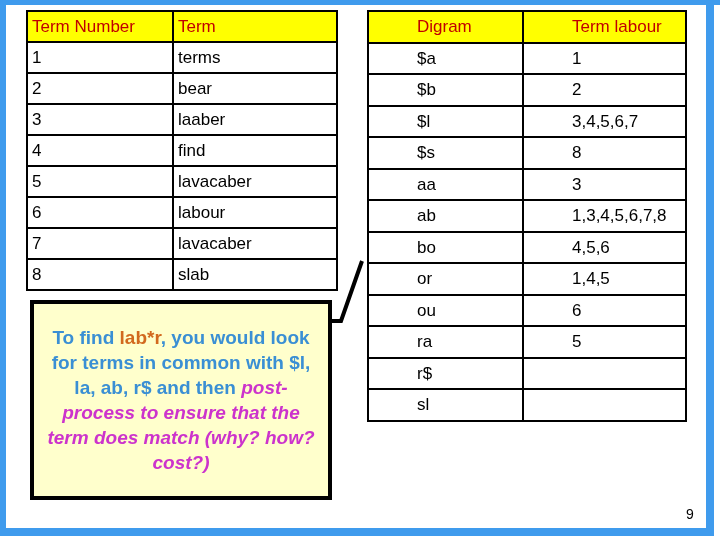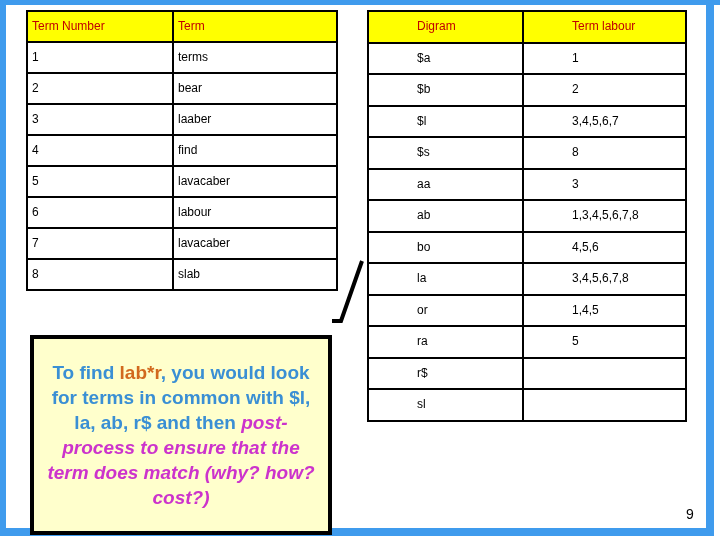--- a/index.html
+++ b/index.html
@@ -31,21 +31,21 @@
   
   .tbl {
     position: absolute;
     border-collapse: collapse;
     table-layout: fixed;
     background: #ffffff;
   }
   .tbl td, .tbl th {
     border: 2px solid #000000;
     padding: 0 4px;
-    font-size: 12px;
+    font-size: 17px;
     font-weight: normal;
     text-align: left;
     vertical-align: middle;
     color: #000000;
     background: #ffffff;
     overflow: hidden;
     white-space: nowrap;
   }
   .tbl th {
     background: #ffff00;
@@ -63,21 +63,21 @@
   
   #right-table { left: 367px; top: 10px; width: 318px; }
   #right-table th, #right-table td { height: 29.5px; line-height: 29.5px; padding-left: 48px; }
   #right-table col.c1 { width: 155px; }
   #right-table col.c2 { width: 163px; }
 
   
   #callout {
     position: absolute;
     left: 30px;
-    top: 335px;
+    top: 300px;
     width: 302px;
     height: 200px;
     background: #ffffcc;
     border: 4px solid #000000;
     box-sizing: border-box;
     display: flex;
     align-items: center;
     justify-content: center;
     padding: 2px 6px;
   }
@@ -203,26 +203,26 @@
         </tr>
         <tr>
           <td class="hl">ab</td>
           <td class="hl">1,3,4,5,6,7,8</td>
         </tr>
         <tr>
           <td>bo</td>
           <td>4,5,6</td>
         </tr>
         <tr>
-          <td class="hl">la</td>
-          <td class="hl">3,4,5,6,7,8</td>
-        </tr>
-        <tr>
           <td>or</td>
           <td>1,4,5</td>
+        </tr>
+        <tr>
+          <td>ou</td>
+          <td>6</td>
         </tr>
         <tr>
           <td>ra</td>
           <td>5</td>
         </tr>
         <tr>
           <td class="hl">r$</td>
           <td class="hl"></td>
         </tr>
         <tr>

